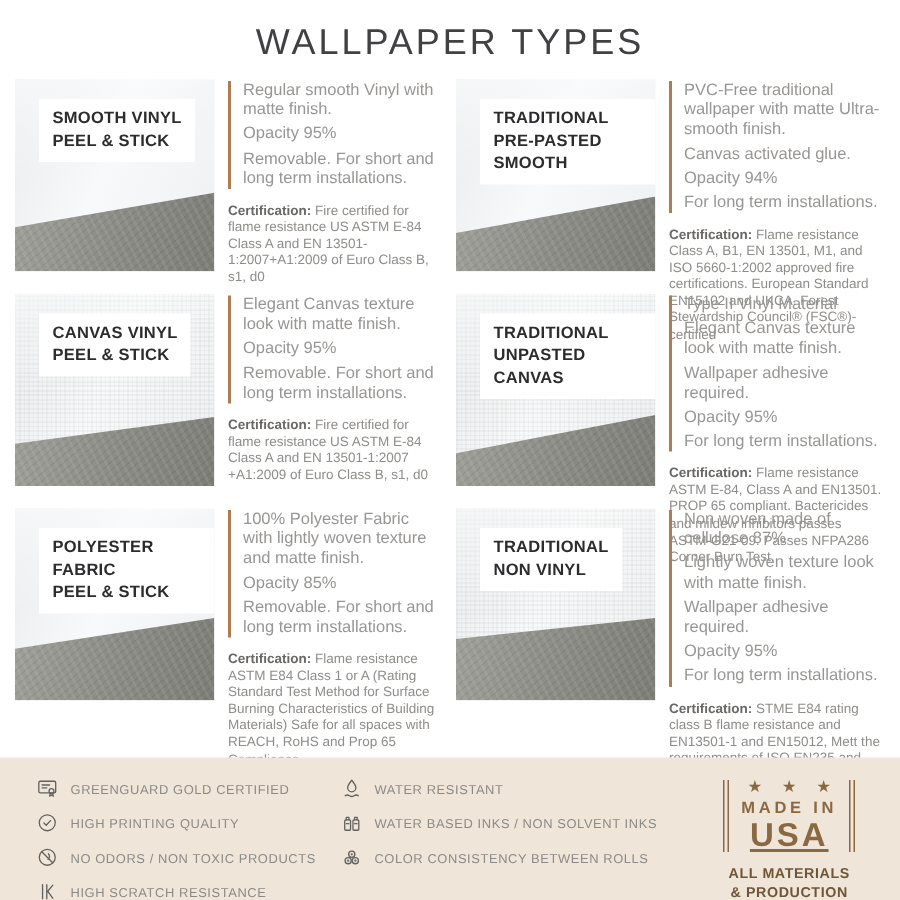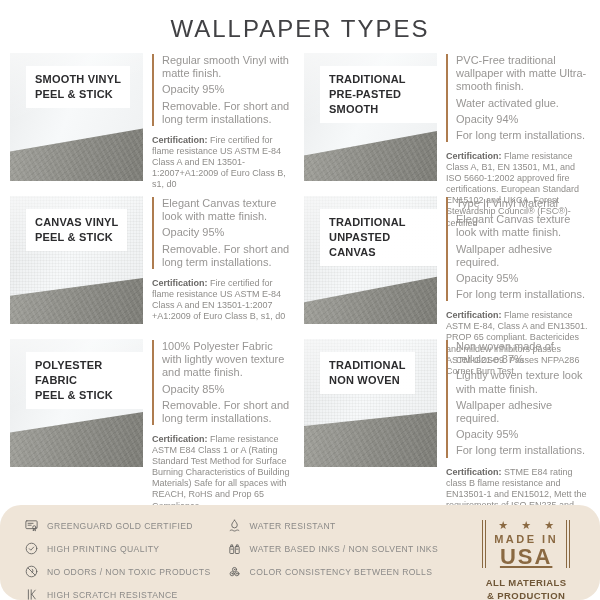--- a/index.html
+++ b/index.html
@@ -33,21 +33,21 @@
            padding:6px 9px; font-size:11px; font-weight:700; letter-spacing:.2px; color:#2c2c2e; line-height:1.35; }
 
   .textcol { flex:1; padding-top:1px; padding-right:2px; }
   .desc { border-left:2px solid #ae7c4f; padding-left:8px; color:#989694; font-size:11px; line-height:1.2; }
   .desc .dline { margin-bottom:3px; }
   .desc .dline:last-child { margin-bottom:0; }
   .cert { margin-top:9px; color:#8f8d8a; font-size:9px; line-height:1.23; }
   .cert .cl { font-weight:700; color:#6a6866; }
 
   .footer { margin-top:auto; height:95px; background:#efe5d8; display:flex; align-items:flex-start;
-            padding:13px 16px 0 24px;border-radius:21px; }
+            padding:13px 16px 0 24px; }
   .fcol { display:flex; flex-direction:column; gap:8px; }
   .fcol.mid { margin-left:16px; }
   .fitem { display:flex; align-items:center; gap:8px; height:15px; color:#8b8a88; font-size:8.6px; letter-spacing:.4px; white-space:nowrap; }
   .fitem svg { width:15px; height:15px; stroke:#62615f; fill:none; stroke-width:1.4; stroke-linecap:round; stroke-linejoin:round; flex:0 0 15px; }
 
   .badge-wrap { margin-left:auto; margin-right:14px; display:flex; flex-direction:column; align-items:center; padding-top:2px; }
   .badge { display:flex; align-items:stretch; }
   .badge .bar { width:0; border-left:4px double #8a6942; }
   .badge-core { display:flex; flex-direction:column; align-items:center; padding:0 7px; color:#8a6942; }
   .stars { font-size:11px; letter-spacing:5px; line-height:1; margin-bottom:2px; white-space:nowrap; text-indent:5px; }
@@ -91,21 +91,21 @@
         <div class="sheen"></div>
         <div class="floor f2"></div>
         <div class="type-label">
           <div>TRADITIONAL</div>
           <div>PRE-PASTED SMOOTH</div>
         </div>
       </div>
       <div class="textcol">
         <div class="desc">
           <div class="dline">PVC-Free traditional wallpaper with matte Ultra-smooth finish.</div>
-          <div class="dline">Water activated glue.</div>
+          <div class="dline">Canvas activated glue.</div>
           <div class="dline">Opacity 94%</div>
           <div class="dline">For long term installations.</div>
         </div>
         <div class="cert">
           <span class="cl">Certification:</span>
           <span>Flame resistance Class A, B1, EN 13501, M1, and ISO 5660-1:2002 approved fire certifications. European Standard EN15102 and UKCA. Forest Stewardship Council® (FSC®)-certified</span>
         </div>
       </div>
     </div>
 
@@ -176,21 +176,21 @@
         </div>
       </div>
     </div>
 
     <div class="panel">
       <div class="photo tex-canvas">
         <div class="sheen"></div>
         <div class="floor f6"></div>
         <div class="type-label">
           <div>TRADITIONAL</div>
-          <div>NON WOVEN</div>
+          <div>NON VINYL</div>
         </div>
       </div>
       <div class="textcol">
         <div class="desc">
           <div class="dline">Non woven,made of cellulose 87%</div>
           <div class="dline">Lightly woven texture look with matte finish.</div>
           <div class="dline">Wallpaper adhesive required.</div>
           <div class="dline">Opacity 95%</div>
           <div class="dline">For long term installations.</div>
         </div>

